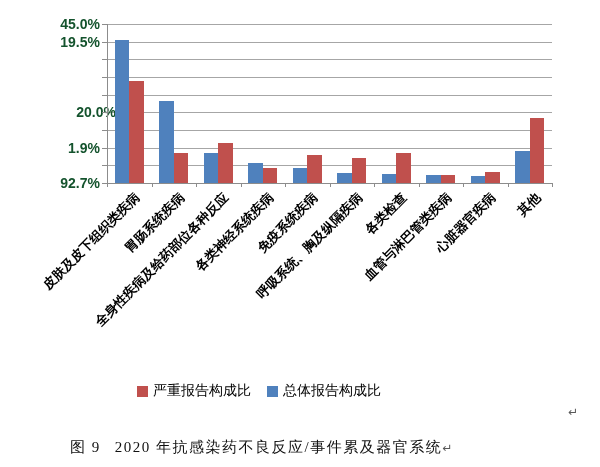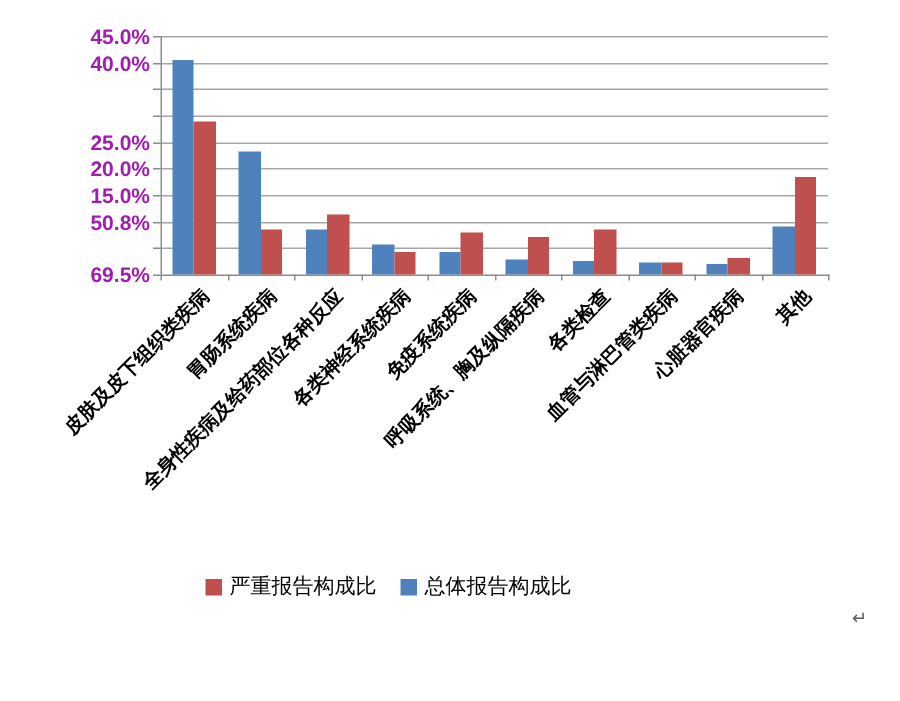--- a/index.html
+++ b/index.html
@@ -1,20 +1,20 @@
 <!DOCTYPE html>
 <html><head>
 <meta charset="utf-8">
 <style>
   html,body{margin:0;padding:0;background:#fff;}
   .page{position:relative;width:600px;height:467px;background:#ffffff;overflow:hidden;
         font-family:"Liberation Sans",sans-serif;}
   .chart{position:absolute;left:0;top:0;width:600px;height:430px;}
   .gridline,.tick,.axis,.bar,.ytick-label,.xlabel,.legend,.xtick{position:absolute;}
-  .ytick-label{text-align:right;font-weight:700;font-size:14px;color:#a21caf;
+  .ytick-label{text-align:right;font-weight:700;font-size:14px;color:#14532d;
                font-family:"Liberation Sans",sans-serif;line-height:16px;}
   .xlabel{font-weight:700;font-size:13px;color:#000;white-space:nowrap;
           transform:rotate(-45deg);transform-origin:100% 0;
           font-family:"Liberation Sans",sans-serif;}
   .legend{display:flex;align-items:center;gap:16px;font-size:14px;color:#000;
           font-family:"Liberation Sans",sans-serif;}
   .legend-item{display:flex;align-items:center;gap:5px;}
   .swatch{width:11px;height:11px;display:inline-block;}
   .caption{position:absolute;left:70px;top:438px;font-family:"Liberation Serif",serif;
            font-size:15px;color:#111;letter-spacing:1.5px;white-space:nowrap;}
@@ -33,34 +33,32 @@
       <div class="gridline" style="left: 107px; top: 41.7px; width: 445px; height: 1px; background: rgb(166, 166, 166);"></div>
       <div class="gridline" style="left: 107px; top: 59.3px; width: 445px; height: 1px; background: rgb(166, 166, 166);"></div>
       <div class="gridline" style="left: 107px; top: 77px; width: 445px; height: 1px; background: rgb(166, 166, 166);"></div>
       <div class="gridline" style="left: 107px; top: 94.7px; width: 445px; height: 1px; background: rgb(166, 166, 166);"></div>
       <div class="gridline" style="left: 107px; top: 112.3px; width: 445px; height: 1px; background: rgb(166, 166, 166);"></div>
       <div class="gridline" style="left: 107px; top: 130px; width: 445px; height: 1px; background: rgb(166, 166, 166);"></div>
       <div class="gridline" style="left: 107px; top: 147.7px; width: 445px; height: 1px; background: rgb(166, 166, 166);"></div>
       <div class="gridline" style="left: 107px; top: 165.3px; width: 445px; height: 1px; background: rgb(166, 166, 166);"></div>
       <div class="ytick-label" style="left: 28px; top: 16px; width: 72px;">45.0%</div>
       <div class="tick" style="left: 102px; top: 24px; width: 5px; height: 1px; background: rgb(140, 140, 140);"></div>
-      <div class="ytick-label" style="left: 28px; top: 33.7px; width: 72px;">40.0%</div>
+      <div class="ytick-label" style="left: 28px; top: 33.7px; width: 72px;">19.5%</div>
       <div class="tick" style="left: 102px; top: 41.7px; width: 5px; height: 1px; background: rgb(140, 140, 140);"></div>
       <div class="tick" style="left: 102px; top: 59.3px; width: 5px; height: 1px; background: rgb(140, 140, 140);"></div>
       <div class="tick" style="left: 102px; top: 77px; width: 5px; height: 1px; background: rgb(140, 140, 140);"></div>
-      <div class="ytick-label" style="left: 28px; top: 86.7px; width: 72px;">25.0%</div>
       <div class="tick" style="left: 102px; top: 94.7px; width: 5px; height: 1px; background: rgb(140, 140, 140);"></div>
-      <div class="ytick-label" style="left: 28px; top: 104.3px; width: 72px;">20.0%</div>
+      <div class="ytick-label" style="left: 44px; top: 104.3px; width: 72px;">20.0%</div>
       <div class="tick" style="left: 102px; top: 112.3px; width: 5px; height: 1px; background: rgb(140, 140, 140);"></div>
-      <div class="ytick-label" style="left: 28px; top: 122px; width: 72px;">15.0%</div>
       <div class="tick" style="left: 102px; top: 130px; width: 5px; height: 1px; background: rgb(140, 140, 140);"></div>
-      <div class="ytick-label" style="left: 28px; top: 139.7px; width: 72px;">50.8%</div>
+      <div class="ytick-label" style="left: 28px; top: 139.7px; width: 72px;">1.9%</div>
       <div class="tick" style="left: 102px; top: 147.7px; width: 5px; height: 1px; background: rgb(140, 140, 140);"></div>
       <div class="tick" style="left: 102px; top: 165.3px; width: 5px; height: 1px; background: rgb(140, 140, 140);"></div>
-      <div class="ytick-label" style="left: 28px; top: 175px; width: 72px;">69.5%</div>
+      <div class="ytick-label" style="left: 28px; top: 175px; width: 72px;">92.7%</div>
       <div class="tick" style="left: 102px; top: 183px; width: 5px; height: 1px; background: rgb(140, 140, 140);"></div>
       <div class="axis" style="left: 107px; top: 24px; width: 1px; height: 159px; background: rgb(140, 140, 140);"></div>
       <div class="axis" style="left: 107px; top: 183px; width: 446px; height: 1px; background: rgb(140, 140, 140);"></div>
       <div class="xtick" style="left: 107px; top: 183px; width: 1px; height: 4px; background: rgb(140, 140, 140);"></div>
       <div class="xtick" style="left: 151.5px; top: 183px; width: 1px; height: 4px; background: rgb(140, 140, 140);"></div>
       <div class="xtick" style="left: 196px; top: 183px; width: 1px; height: 4px; background: rgb(140, 140, 140);"></div>
       <div class="xtick" style="left: 240.5px; top: 183px; width: 1px; height: 4px; background: rgb(140, 140, 140);"></div>
       <div class="xtick" style="left: 285px; top: 183px; width: 1px; height: 4px; background: rgb(140, 140, 140);"></div>
       <div class="xtick" style="left: 329.5px; top: 183px; width: 1px; height: 4px; background: rgb(140, 140, 140);"></div>
       <div class="xtick" style="left: 374px; top: 183px; width: 1px; height: 4px; background: rgb(140, 140, 140);"></div>
@@ -103,13 +101,16 @@
           <span class="swatch" style="background: rgb(192, 80, 77);"></span>
           <span>严重报告构成比</span>
         </span>
         <span class="legend-item">
           <span class="swatch" style="background: rgb(79, 129, 189);"></span>
           <span>总体报告构成比</span>
         </span>
       </div>
     </div>
   <span class="stray-mark">↵</span>
+  <div class="caption">
+    <span class="fig-label">图 9</span><span>2020 年抗感染药不良反应/事件累及器官系统</span><span class="return-mark">↵</span>
+  </div>
 </div>
 
 </body></html>

